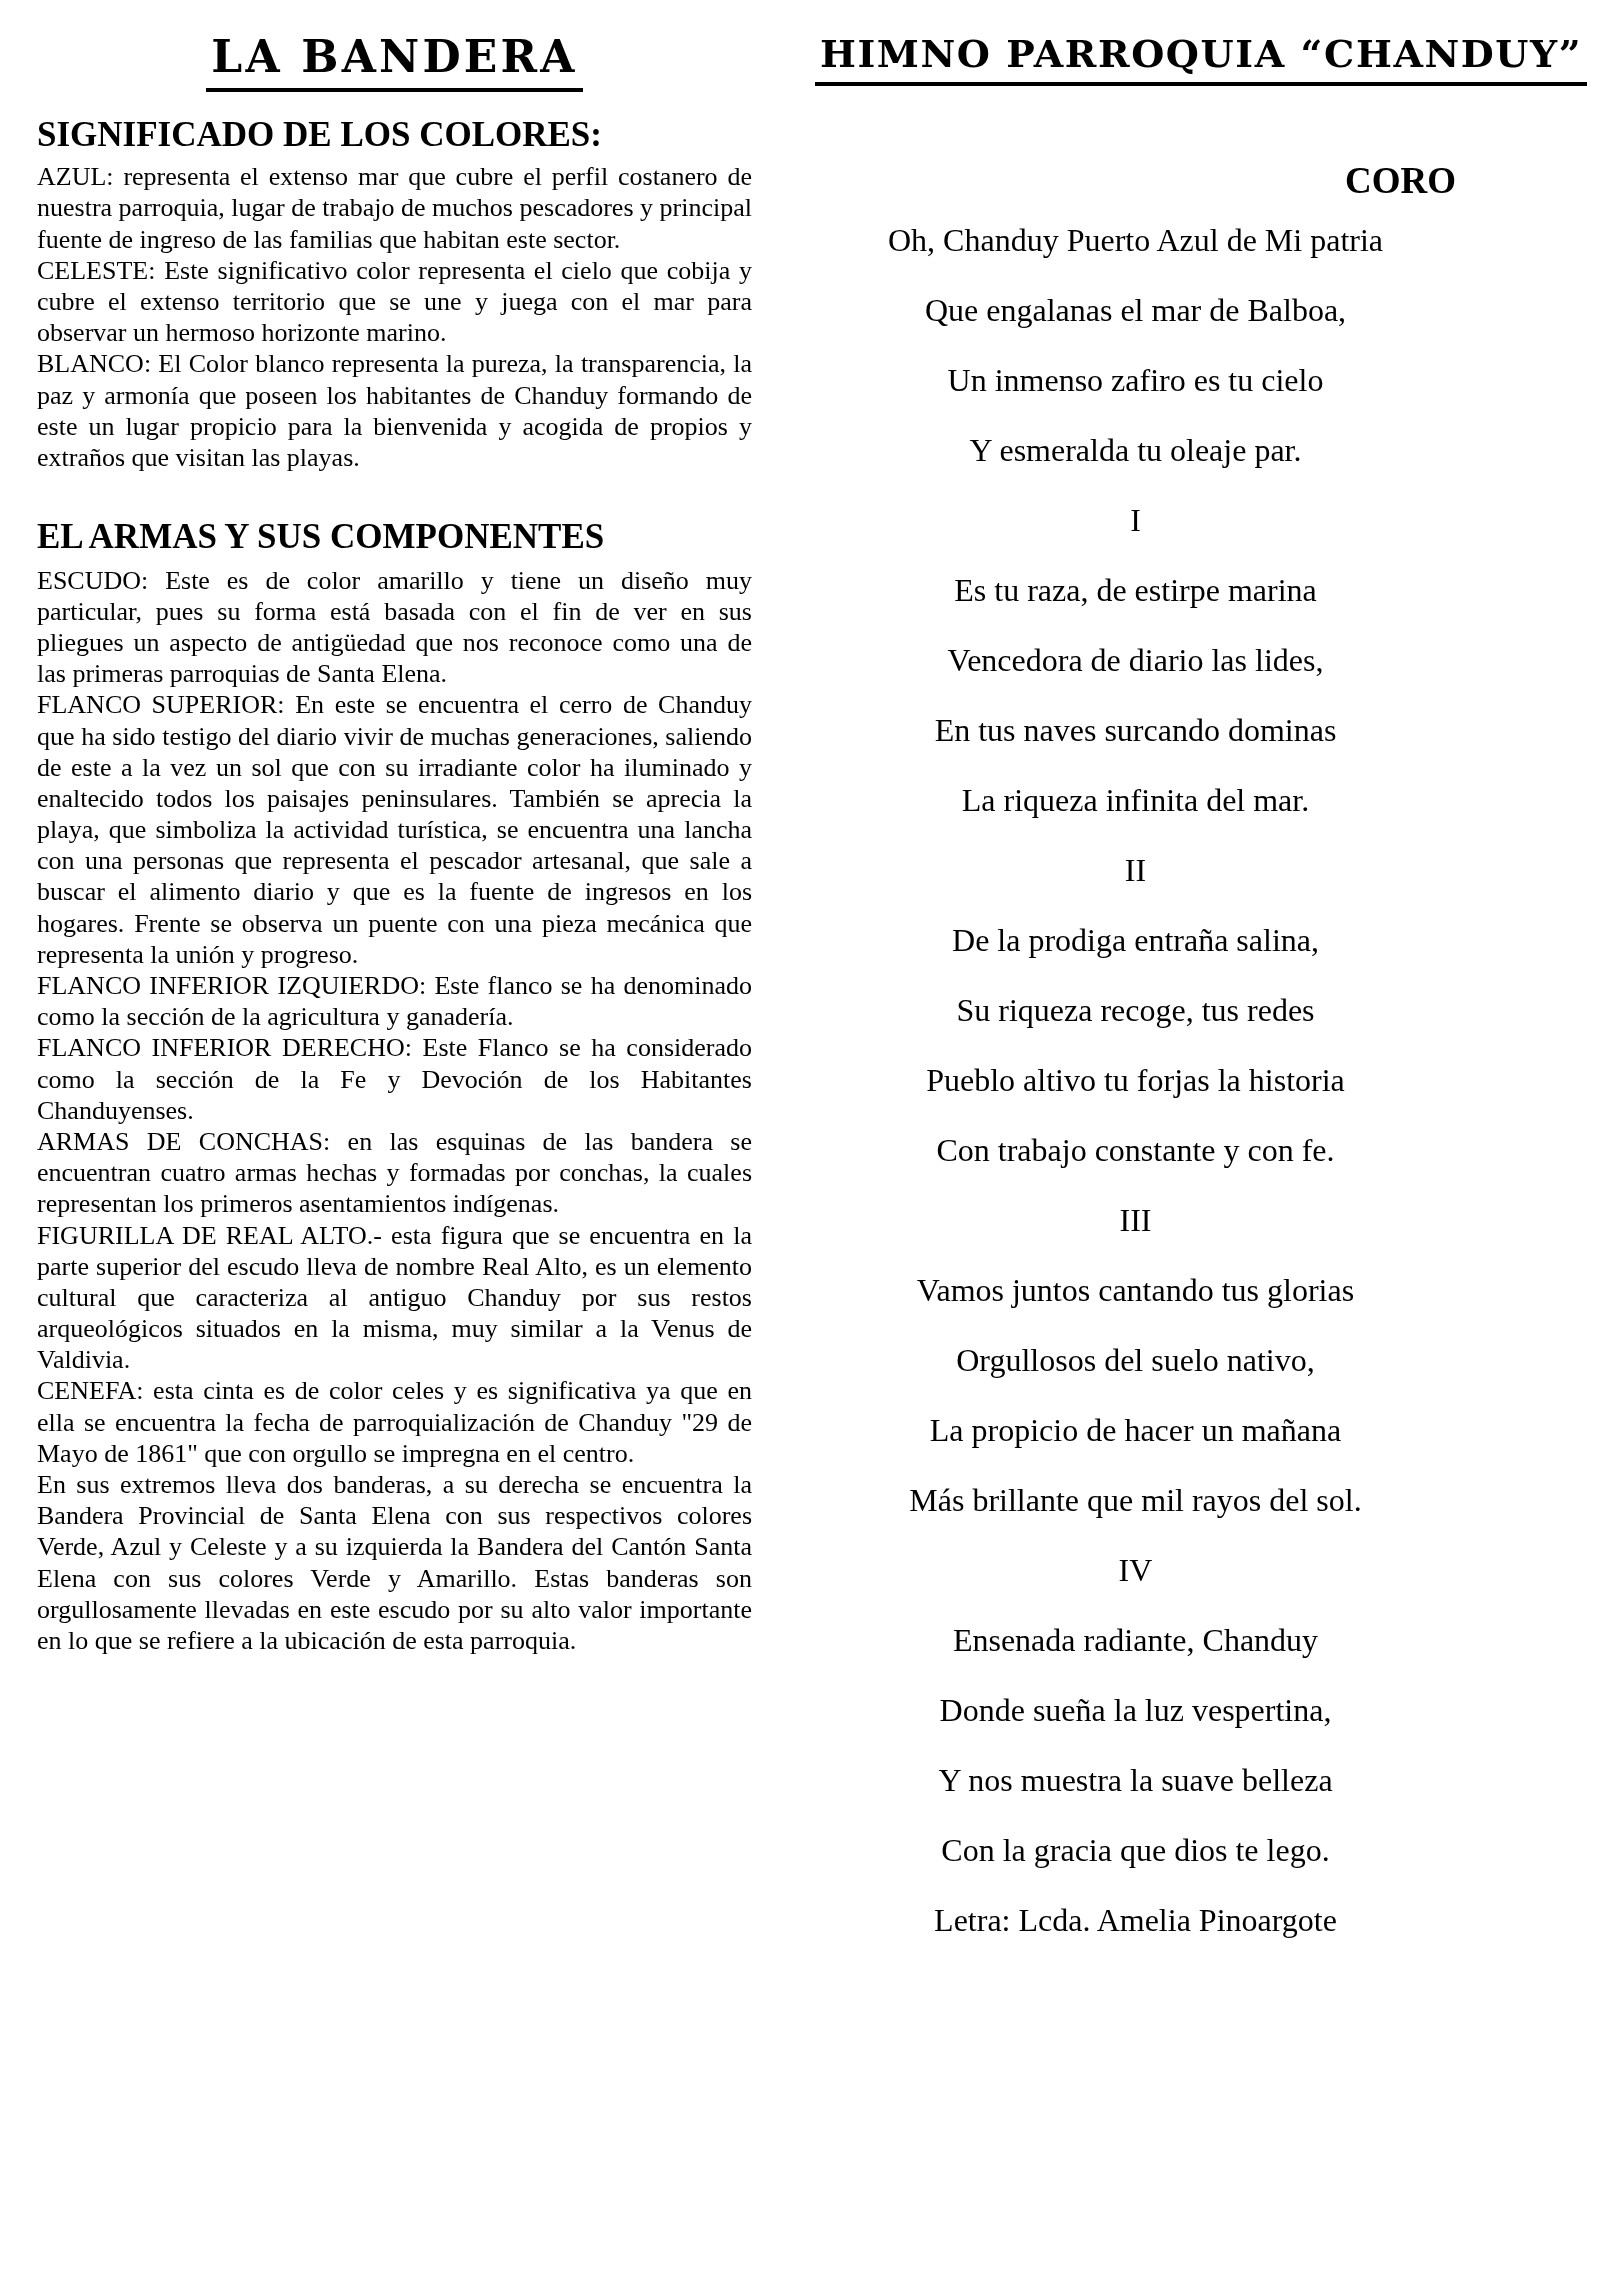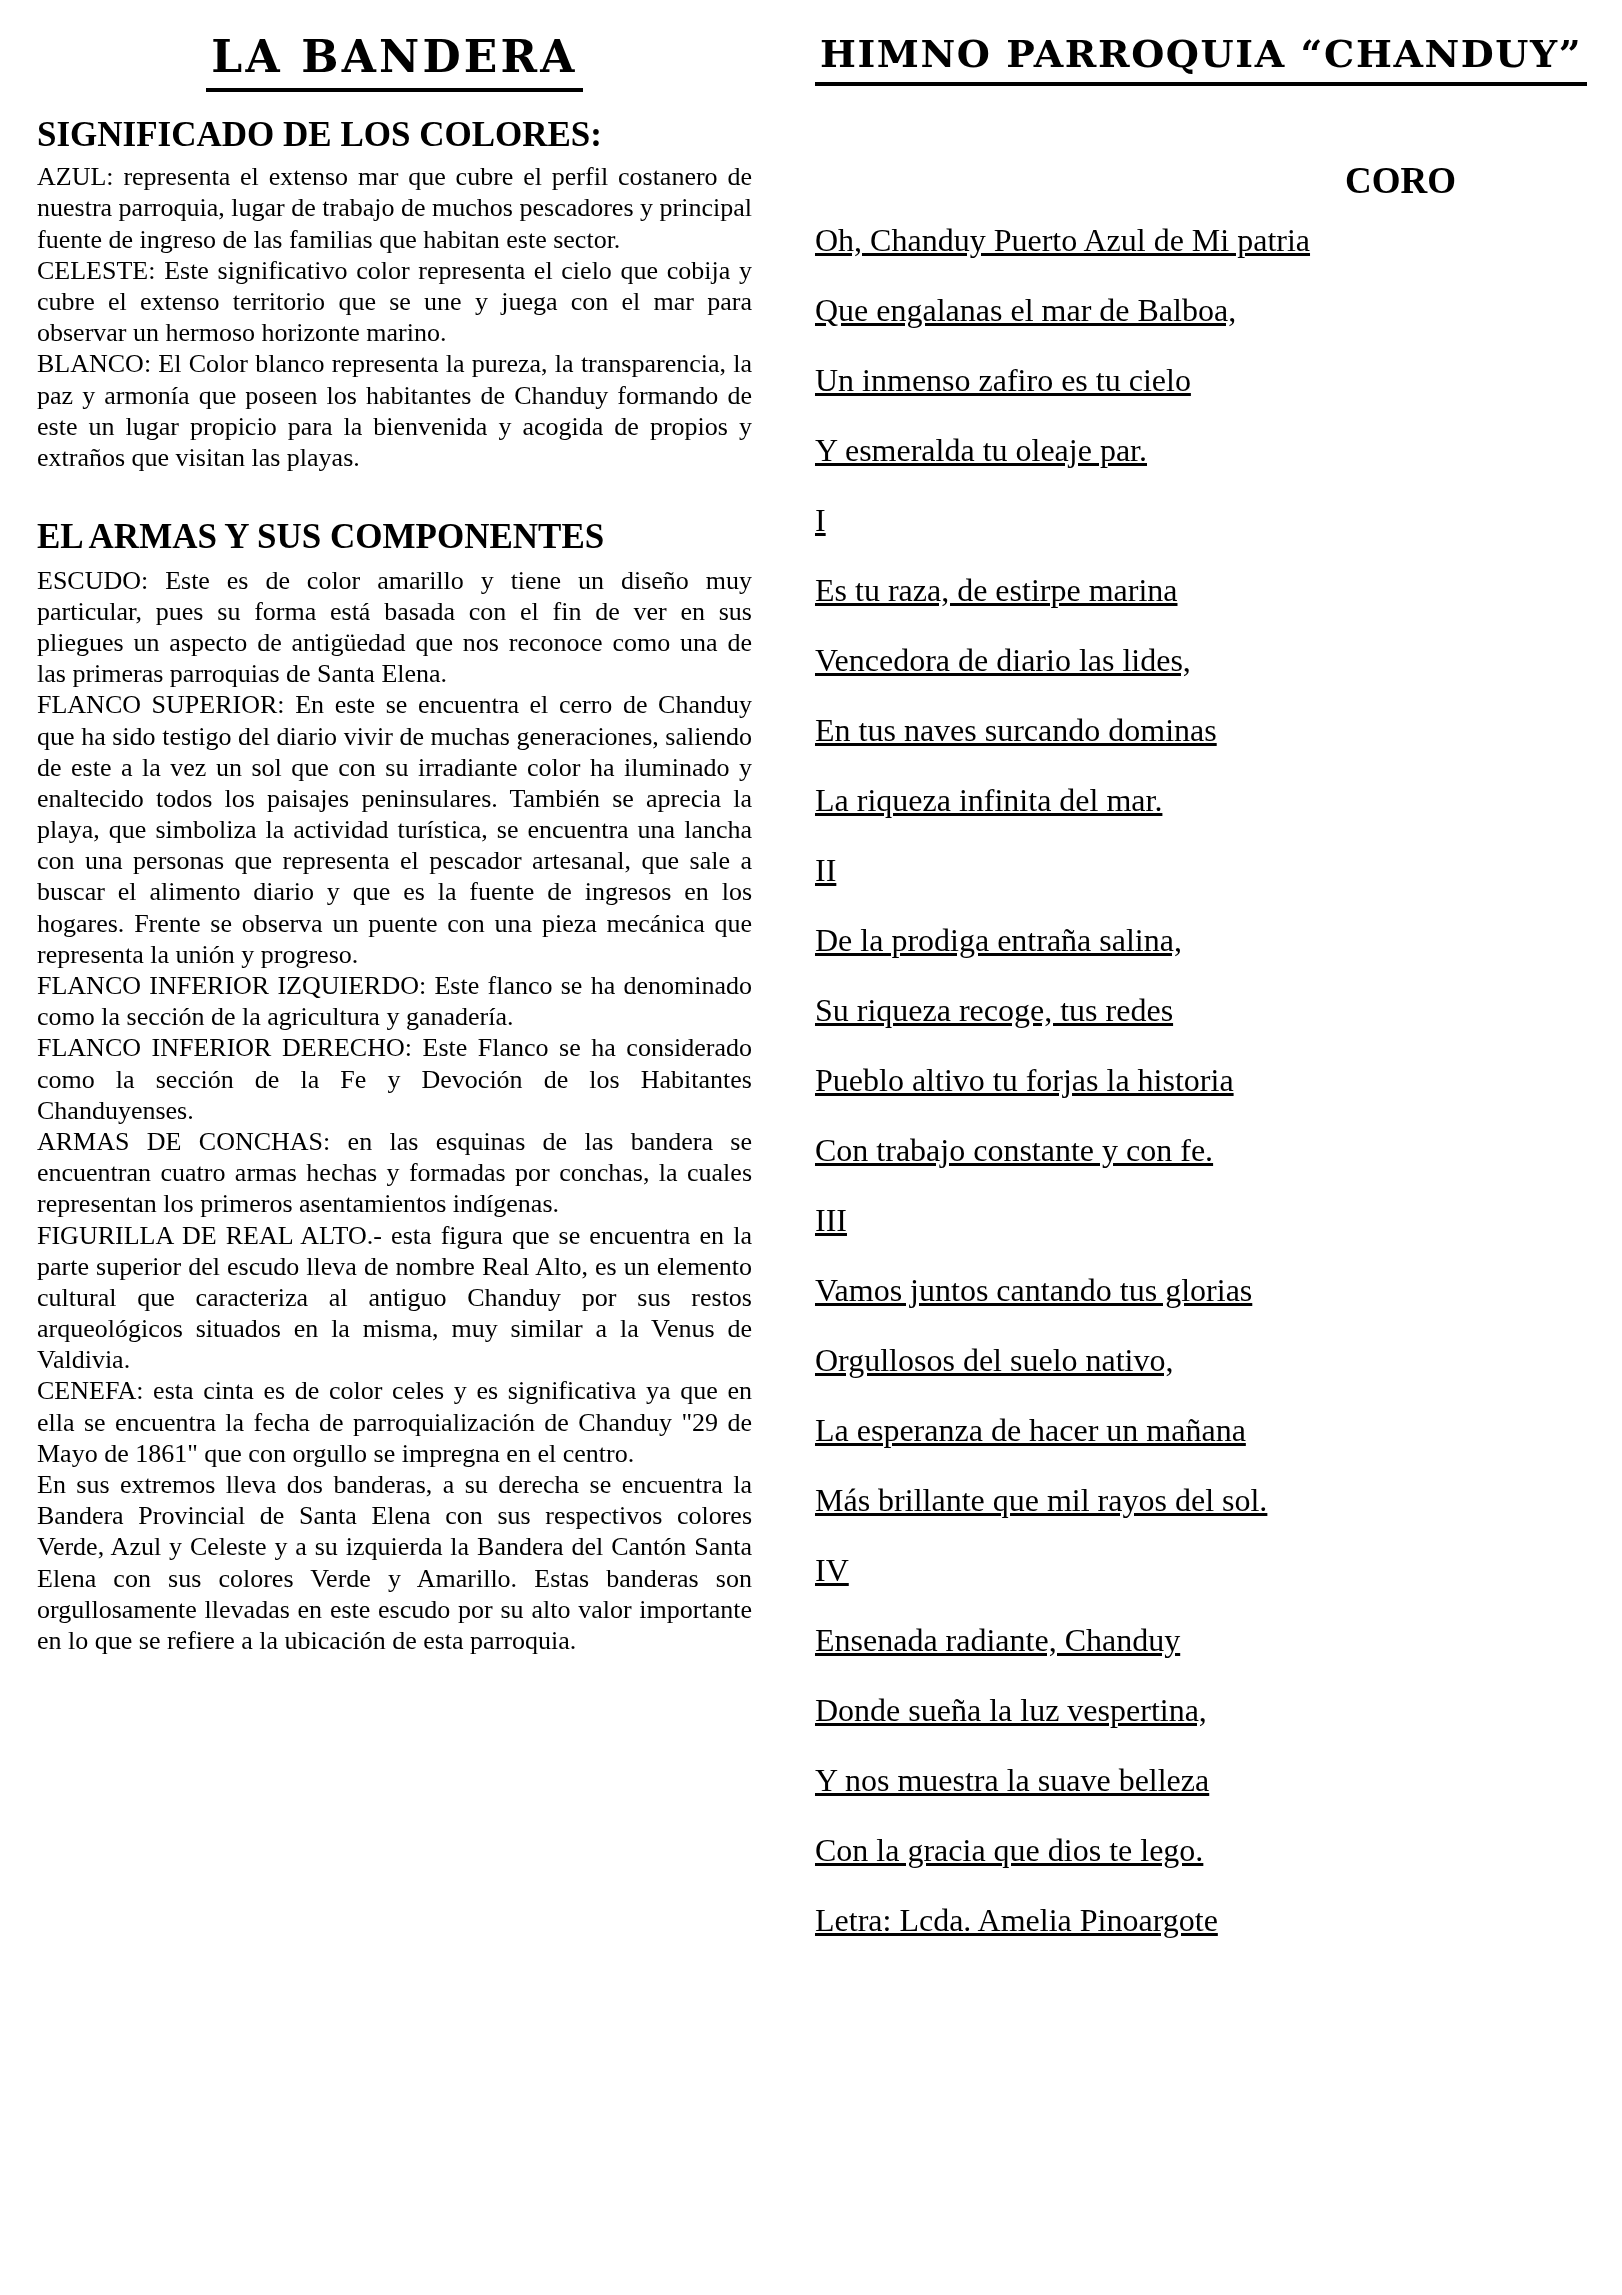--- a/index.html
+++ b/index.html
@@ -47,23 +47,22 @@
   .coro-heading{
     font-size:37px;
     font-weight:bold;
     text-align:right;
     margin:75px 0 3.2px 0;
     line-height:1.1;
   }
   .hymn-lines div{
     font-size:32px;
     line-height:70px;
-    text-align:left;
+    text-align:center;
     white-space:nowrap;
-    text-decoration:underline;
   }
 </style>
 </head>
 <body>
 
 <div class="page">
 
   <div class="col-left">
     <div class="title-wrap">
       <span class="doc-title">LA BANDERA</span>
@@ -109,21 +108,21 @@
         <div>En tus naves surcando dominas</div>
         <div>La riqueza infinita del mar.</div>
         <div>II</div>
         <div>De la prodiga entraña salina,</div>
         <div>Su riqueza recoge, tus redes</div>
         <div>Pueblo altivo tu forjas la historia</div>
         <div>Con trabajo constante y con fe.</div>
         <div>III</div>
         <div>Vamos juntos cantando tus glorias</div>
         <div>Orgullosos del suelo nativo,</div>
-        <div>La esperanza de hacer un mañana</div>
+        <div>La propicio de hacer un mañana</div>
         <div>Más brillante que mil rayos del sol.</div>
         <div>IV</div>
         <div>Ensenada radiante, Chanduy</div>
         <div>Donde sueña la luz vespertina,</div>
         <div>Y nos muestra la suave belleza</div>
         <div>Con la gracia que dios te lego.</div>
         <div>Letra: Lcda. Amelia Pinoargote</div>
       </div>
   </div>
 

